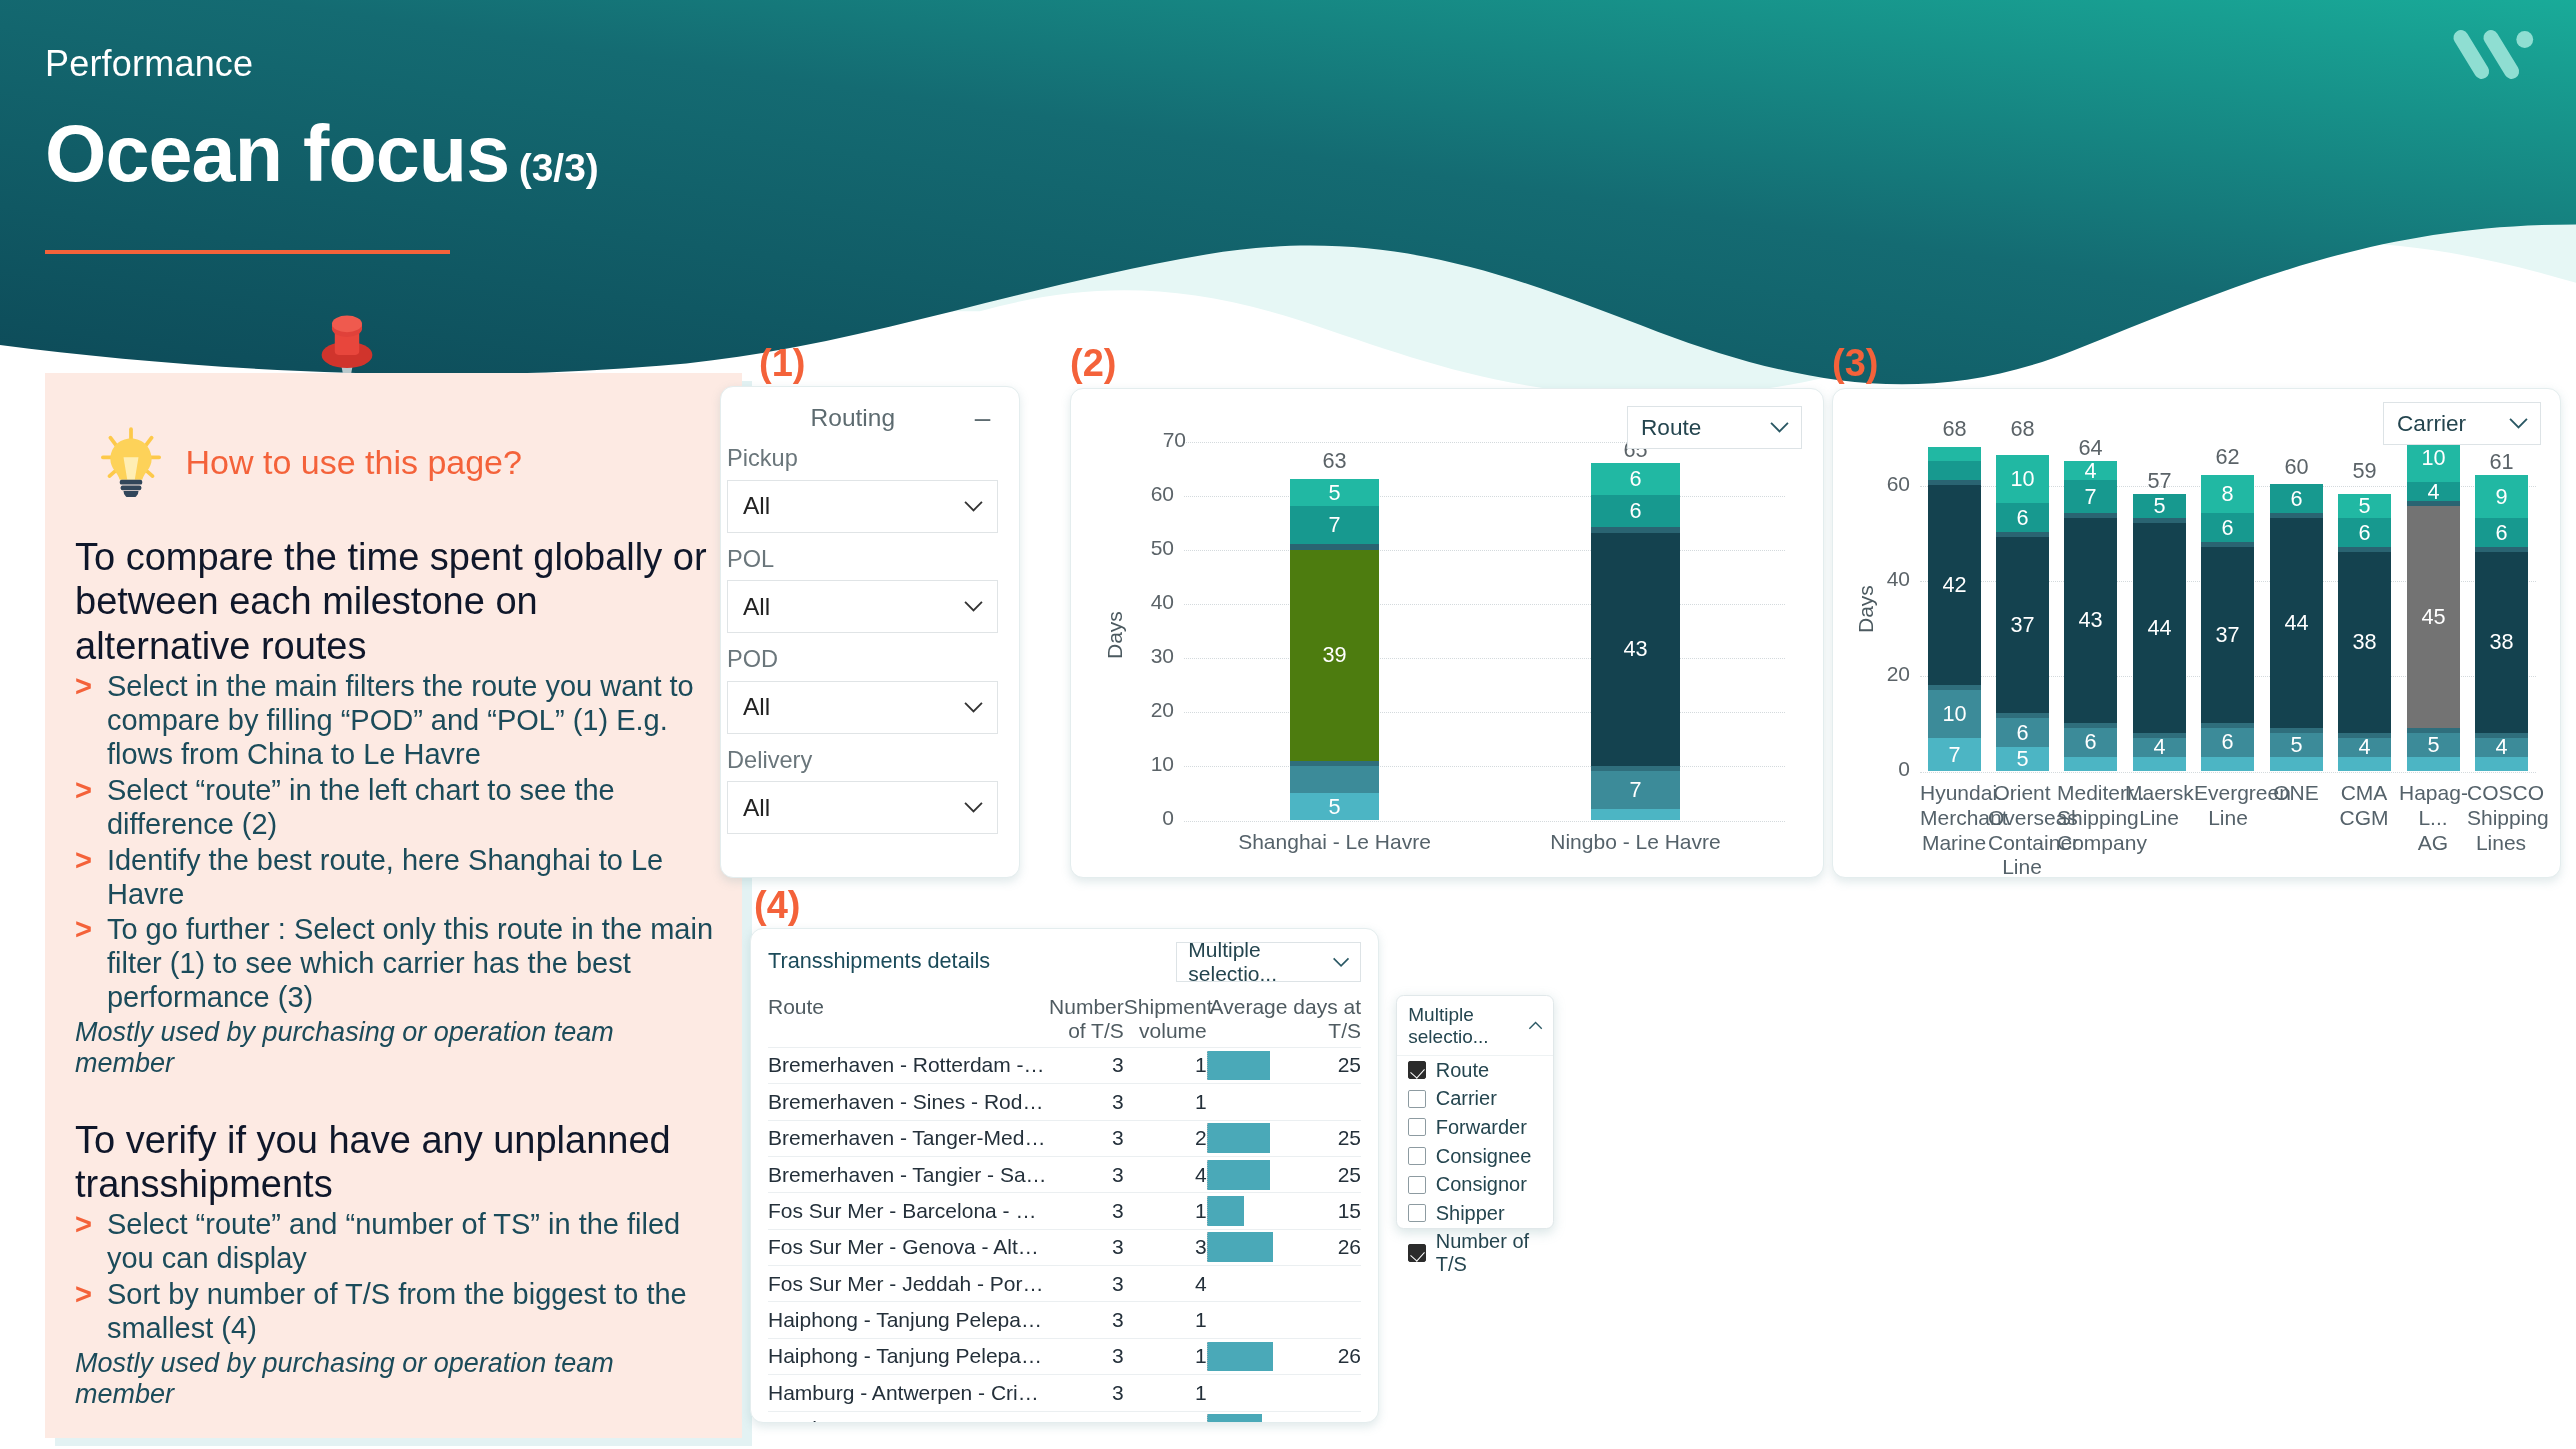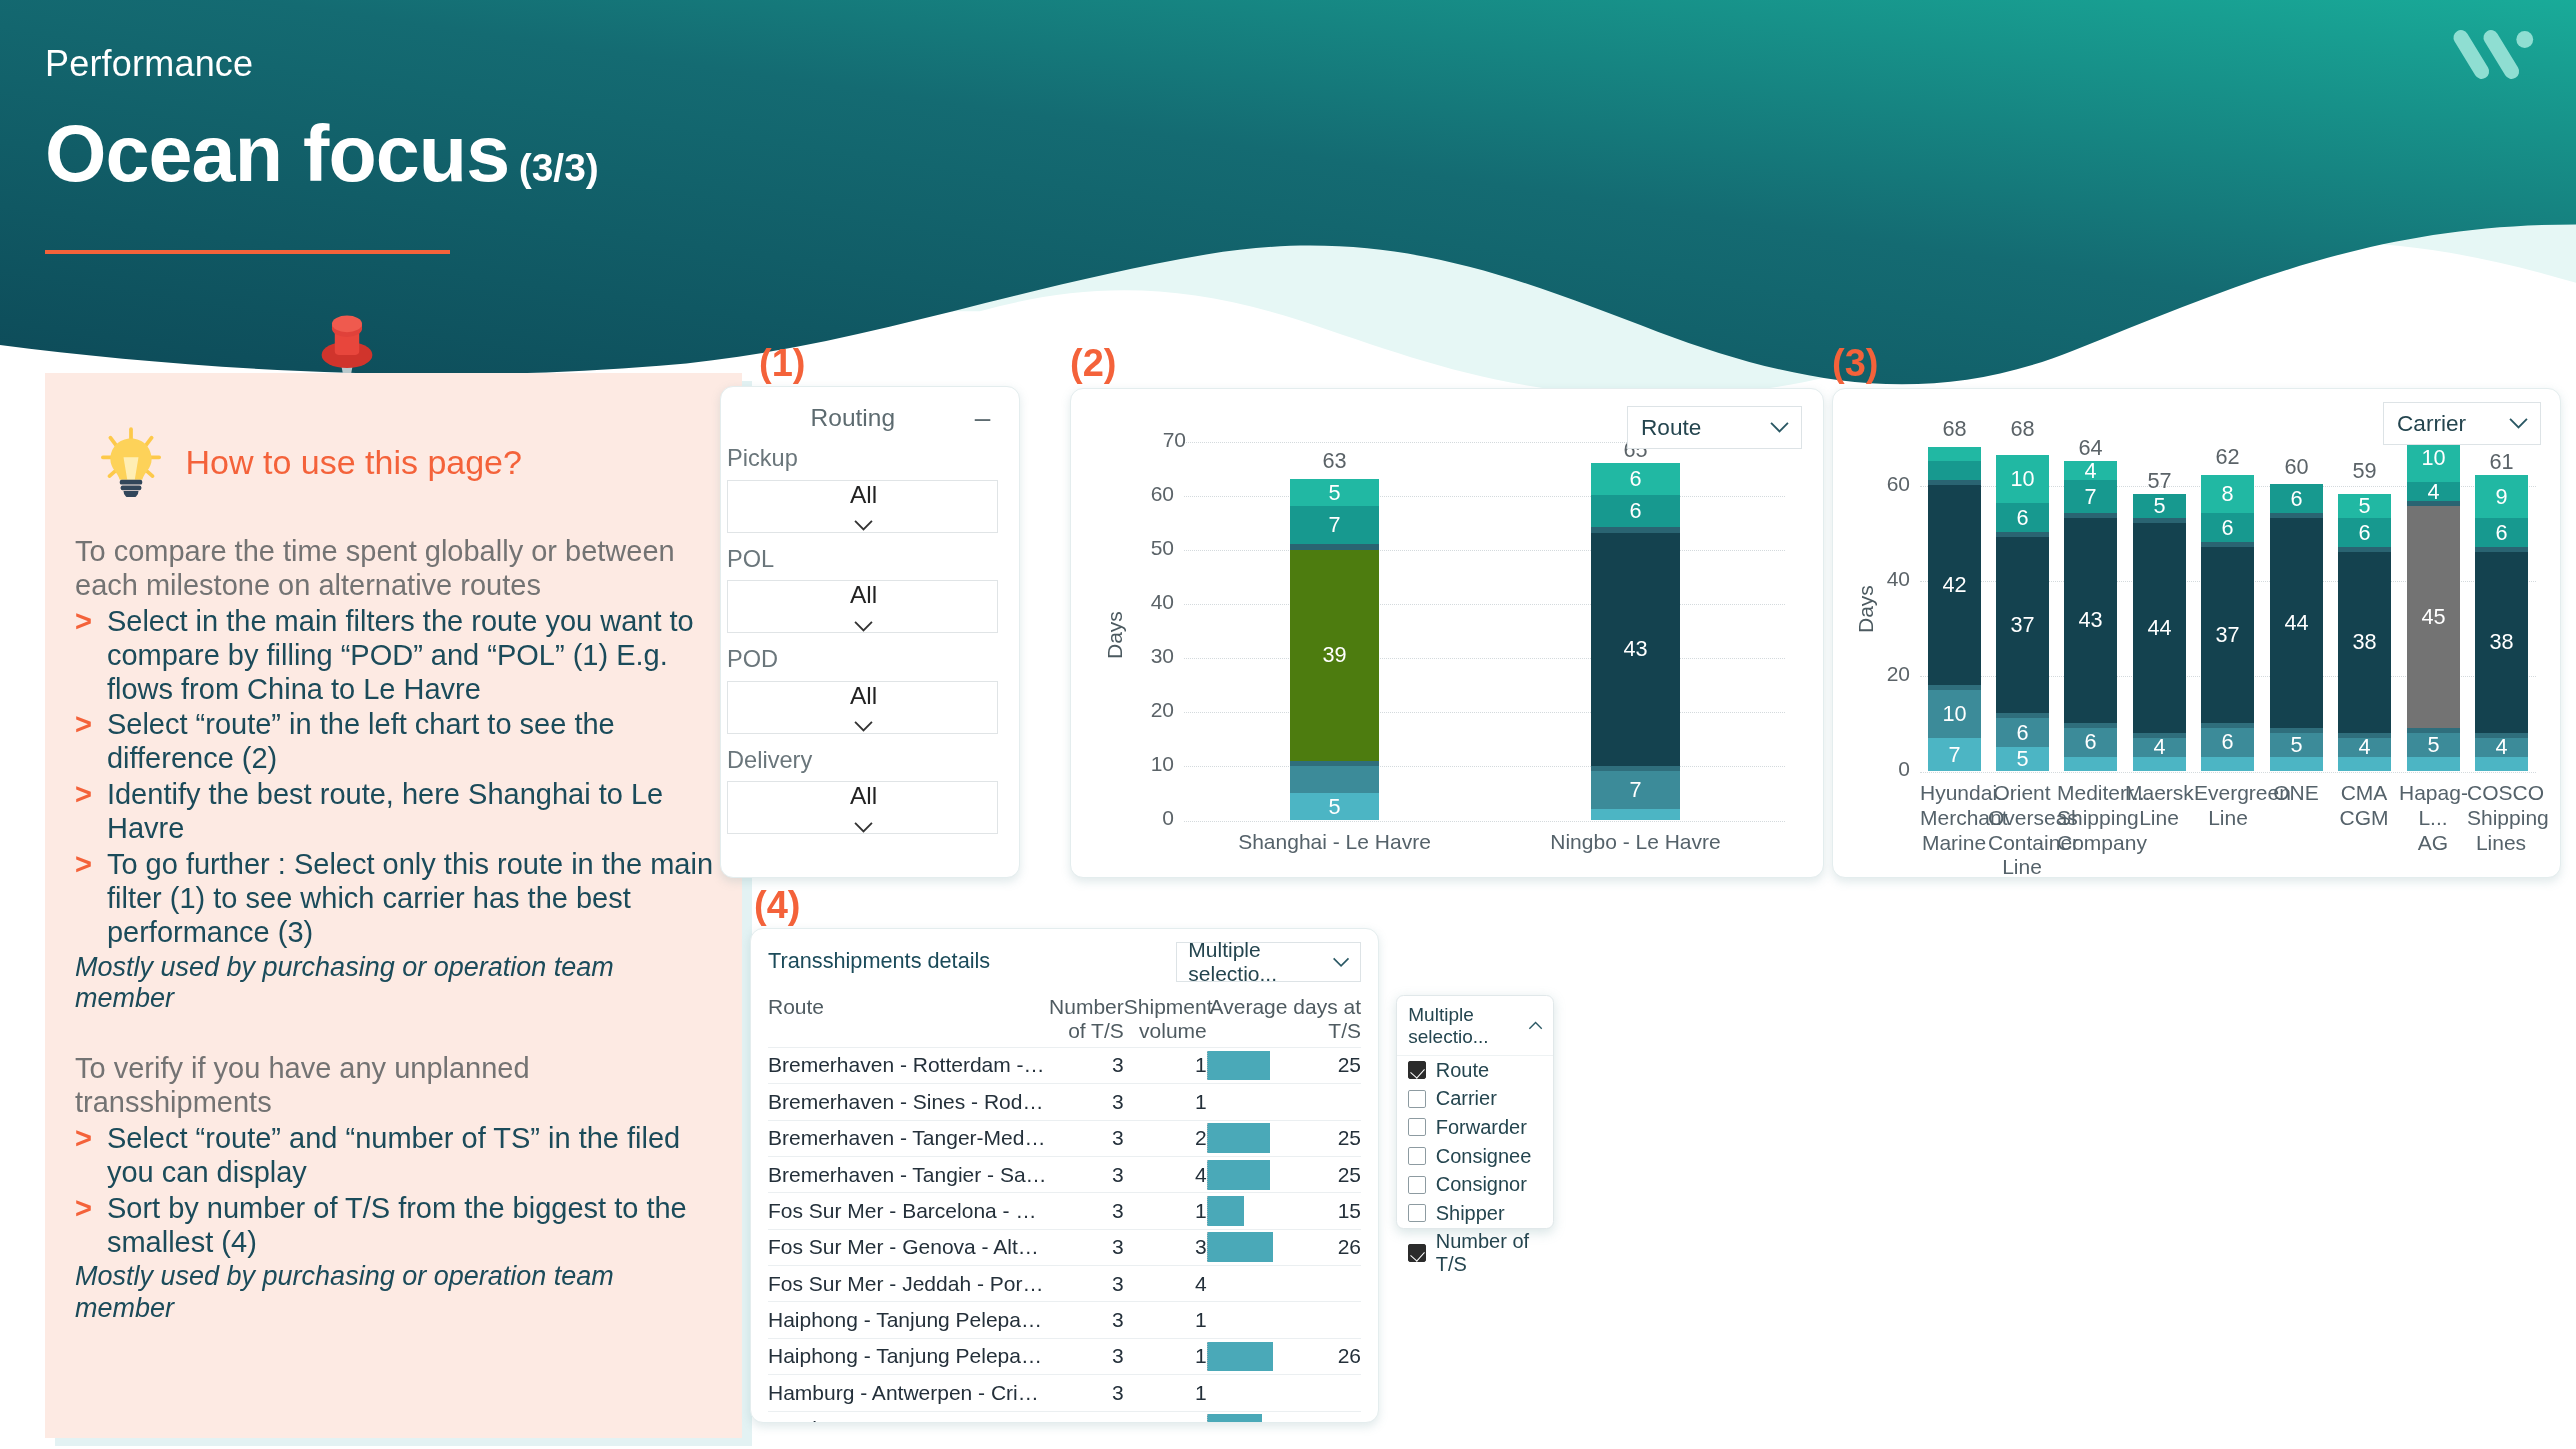--- a/index.html
+++ b/index.html
@@ -42,21 +42,21 @@
   #howto-panel {
     position:absolute; left:45px; top:373px; width:697px; height:1065px;
     background:#fdeae3; padding:26px 28px 0 30px;
   }
   #howto-head { display:flex; align-items:center; gap:24.5px; margin:28px 0 0 26px; }
   #bulb-icon { width:60px; height:70px; flex:0 0 auto; }
   #howto-title { font-size:34px; color:#f4623a; font-weight:400; }
 
   .howto-block { margin-top:38px; }
   .howto-lead {
-    font-size:29px; line-height:1.17; color:#737373; font-weight:400;
+    font-size:38px; line-height:1.17; color:#0f172a; font-weight:400;
   }
   .howto-list { list-style:none; margin-top:1.9px; }
   .howto-list li {
     display:flex; gap:15px; align-items:flex-start;
     font-size:29px; line-height:1.17; color:#1b4b5a; margin-top:1.9px;
   }
   .howto-list li .chev { color:#f4623a; font-weight:700; flex:0 0 auto; }
   .howto-note {
     font-size:27px; line-height:1.16; color:#1b4b5a; font-style:italic; margin-top:1.9px;
   }
@@ -77,21 +77,20 @@
   #routing-card { left:720px; top:386px; width:300px; height:492px; padding:17px 21px 0 6px; }
   #routing-head { display:flex; align-items:center; justify-content:space-between; padding:0 3.8px; }
   #routing-title { flex:1; text-align:center; font-size:24.5px; color:#5d6b70; }
   #routing-collapse { font-size:28px; color:#5d6b70; line-height:.6; padding-right:3.8px; cursor:default; }
   .filter-group { margin-top:13px; }
   .filter-label { font-size:23.6px; color:#6a767b; margin-bottom:7.5px; }
   .select-box {
     height:53px; border:0.9px solid #e0e4e6; background:#fff;
     display:flex; align-items:center; justify-content:space-between;
     padding:0 13px 0 15px;
-    flex-direction:column;
   }
   .select-value { font-size:24.5px; color:#222; }
   .chev-down { width:21px; height:12.2px; }
 
   
   #chart2-card { left:1070px; top:388px; width:754px; height:490px; }
   
   #chart3-card { left:1832px; top:388px; width:729px; height:490px; }
 
   .chart-inner { position:absolute; inset:0; }

